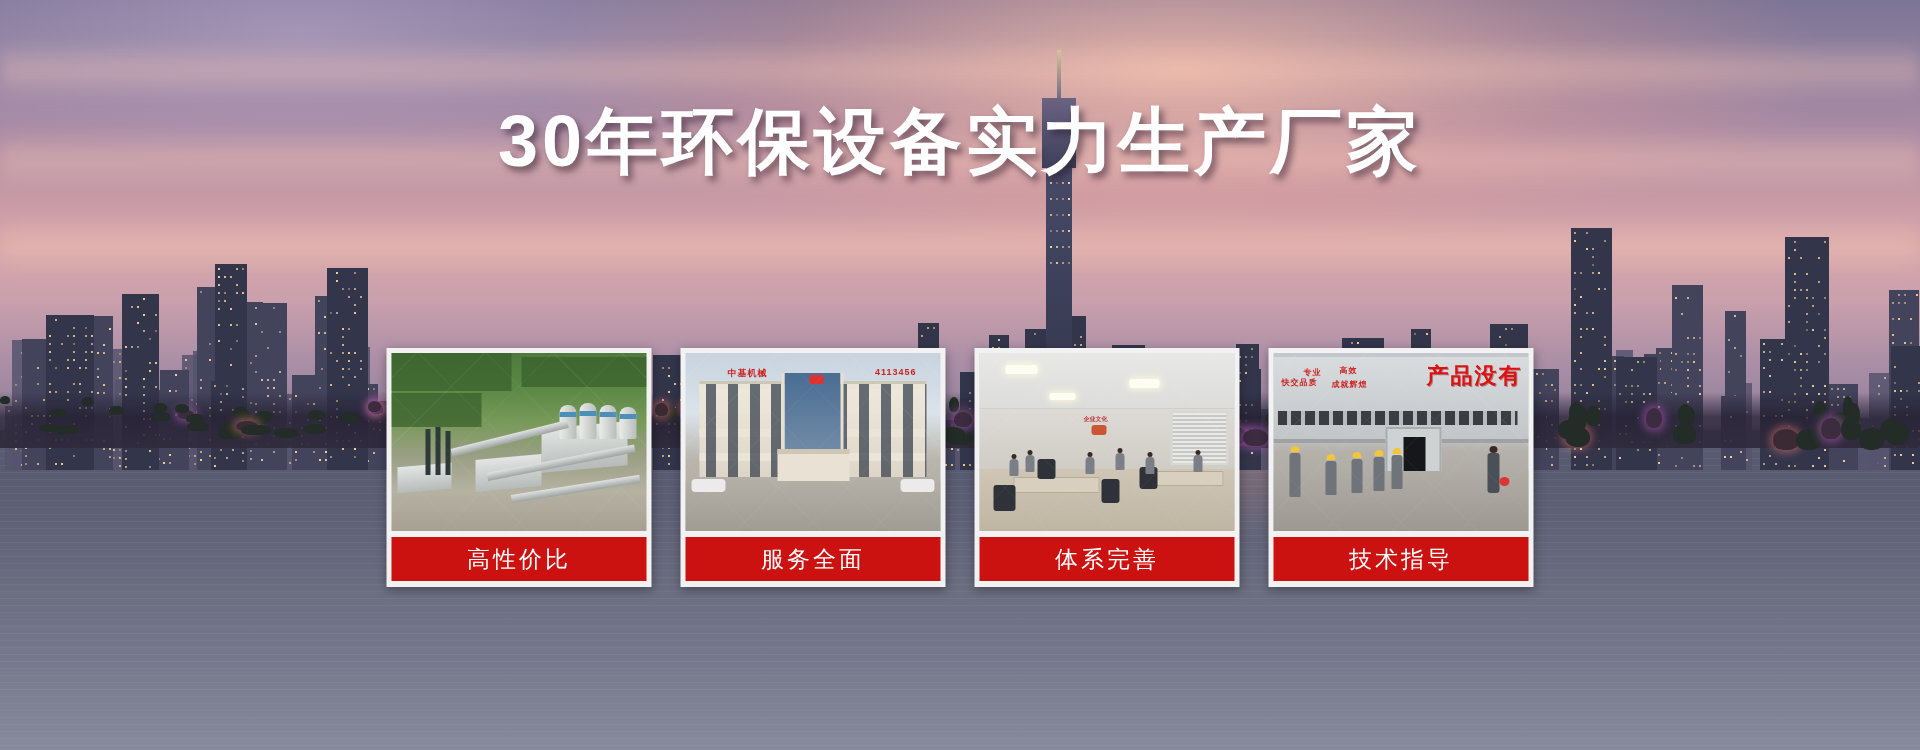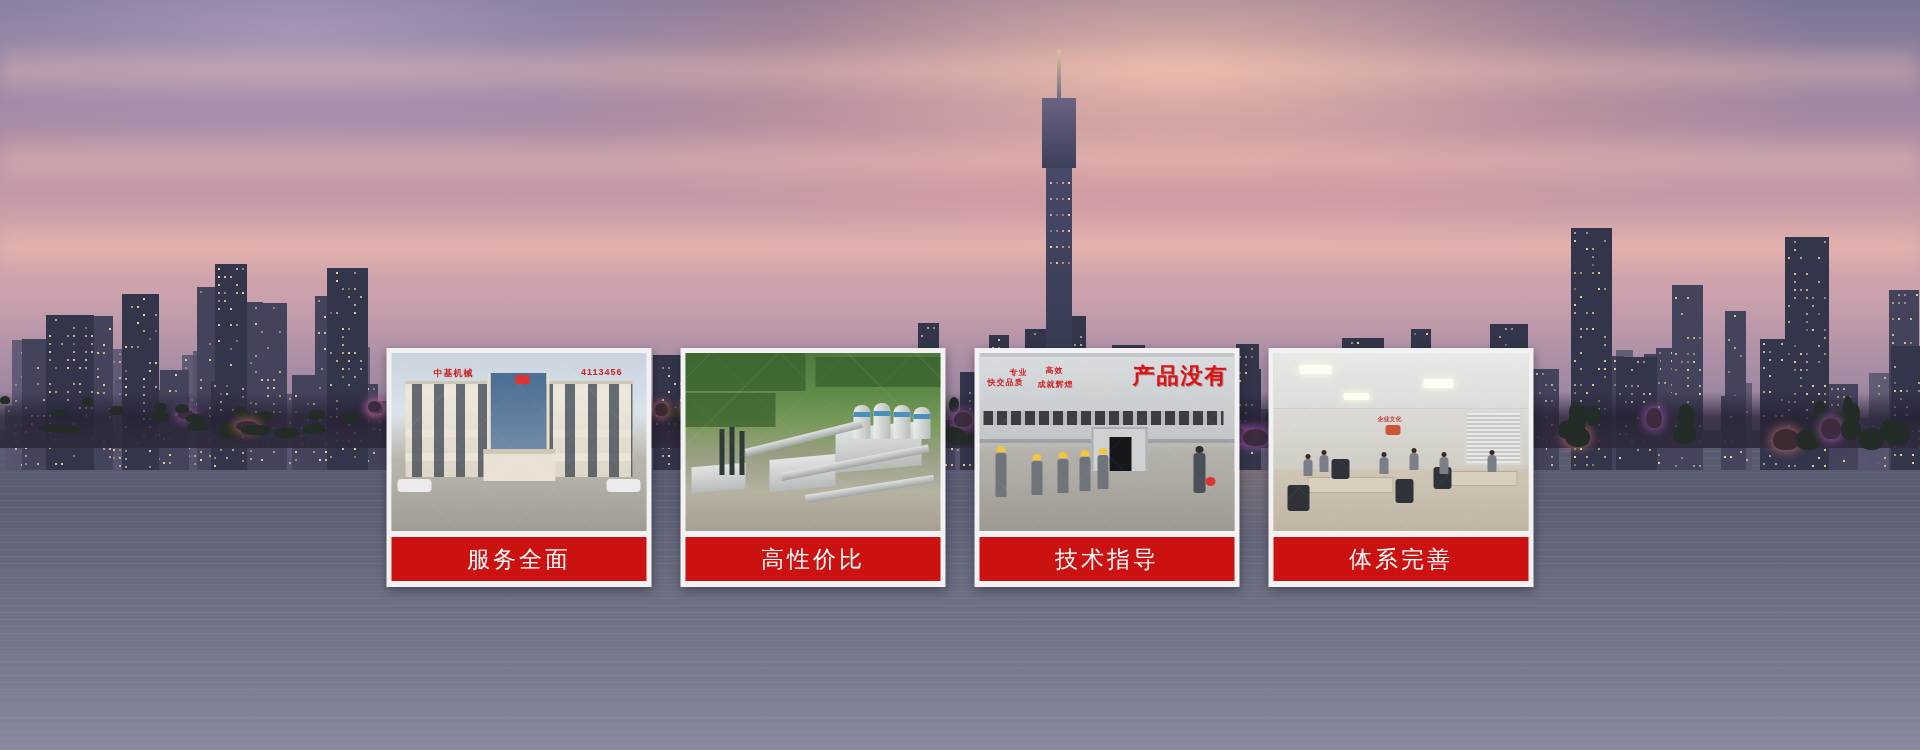--- a/index.html
+++ b/index.html
@@ -2865,39 +2865,24 @@
       <div class="tree" style="left: 1859px; top: 428px; width: 25px; height: 22px;"></div>
       <div class="tree lit" style="left: 368px; top: 401px; width: 13px; height: 11px;"></div>
       <div class="tree" style="left: 850px; top: 428px; width: 25px; height: 14px;"></div>
       <div class="tree" style="left: 1841px; top: 418px; width: 20px; height: 22px;"></div>
       <div class="tree" style="left: 241px; top: 425px; width: 24px; height: 10px;"></div>
       <div class="tree" style="left: 460px; top: 426px; width: 24px; height: 11px;"></div>
       <div class="tree" style="left: 505px; top: 398px; width: 11px; height: 12px;"></div>
       <div class="tree" style="left: 50px; top: 409px; width: 16px; height: 8px;"></div>
     </div>
 
+  <div class="headline">30年环保设备实力生产厂家</div>
 
 
   <div class="cards">
-
-    <div class="card">
-      <div class="card-photo p1">
-        <div class="facade"></div>
-        <div class="entry"></div>
-        <div class="portico"></div>
-        <div class="flag"></div>
-        <div class="sign">中基机械</div>
-        <div class="phone">4113456</div>
-        <div class="ground"></div>
-        <div class="car" style="left:6px"></div>
-        <div class="car" style="right:6px"></div>
-        <div class="wm"></div>
-      </div>
-      <div class="card-label">服务全面</div>
-    </div>
 
     <div class="card">
       <div class="card-photo p2">
         <div class="field" style="left:0;top:0;width:120px;height:38px"></div>
         <div class="field" style="left:130px;top:4px;width:125px;height:30px"></div>
         <div class="field" style="left:0;top:40px;width:90px;height:34px"></div>
         <div class="shed" style="left:150px;top:72px;width:86px;height:44px"></div>
         <div class="shed" style="left:6px;top:112px;width:54px;height:26px"></div>
         <div class="shed" style="left:84px;top:104px;width:66px;height:32px"></div>
         <div class="silo" style="left:168px;top:52px;height:34px">
@@ -2914,20 +2899,66 @@
           </div>
         <div class="belt" style="left:60px;top:96px;width:120px;transform:rotate(-14deg)"></div>
         <div class="belt" style="left:96px;top:120px;width:150px;transform:rotate(-11deg)"></div>
         <div class="belt" style="left:120px;top:142px;width:130px;transform:rotate(-9deg)"></div>
         <div class="stack" style="left:34px;top:76px;height:46px"></div>
         <div class="stack" style="left:44px;top:74px;height:48px"></div>
         <div class="stack" style="left:54px;top:78px;height:44px"></div>
         <div class="wm"></div>
       </div>
       <div class="card-label">高性价比</div>
+    </div>
+
+    <div class="card">
+      <div class="card-photo p1">
+        <div class="facade"></div>
+        <div class="entry"></div>
+        <div class="portico"></div>
+        <div class="flag"></div>
+        <div class="sign">中基机械</div>
+        <div class="phone">4113456</div>
+        <div class="ground"></div>
+        <div class="car" style="left:6px"></div>
+        <div class="car" style="right:6px"></div>
+        <div class="wm"></div>
+      </div>
+      <div class="card-label">服务全面</div>
+    </div>
+
+    <div class="card">
+      <div class="card-photo p3">
+        <div class="ceiling"></div>
+        <div class="panel" style="left:26px;top:12px;width:32px;height:9px"></div>
+        <div class="panel" style="left:150px;top:26px;width:30px;height:9px"></div>
+        <div class="panel" style="left:70px;top:40px;width:26px;height:7px"></div>
+        <div class="wall"></div>
+        <div class="blinds"></div>
+        <div class="logo">
+            <b>企业文化</b>
+            <i></i>
+          </div>
+        <div class="floor"></div>
+        <div class="desk" style="left:34px;top:124px;width:86px;height:16px"></div>
+        <div class="desk" style="left:170px;top:118px;width:74px;height:15px"></div>
+        <div class="chair" style="left:14px;top:132px;width:22px;height:26px"></div>
+        <div class="chair" style="left:58px;top:106px;width:18px;height:20px"></div>
+        <div class="chair" style="left:122px;top:126px;width:18px;height:24px"></div>
+        <div class="chair" style="left:160px;top:114px;width:18px;height:22px"></div>
+        <div class="emp" style="left:30px;top:106px"></div>
+        <div class="emp" style="left:46px;top:102px"></div>
+        <div class="emp" style="left:106px;top:104px"></div>
+        <div class="emp" style="left:136px;top:100px"></div>
+        <div class="emp" style="left:166px;top:104px"></div>
+        <div class="emp" style="left:214px;top:102px"></div>
+        <div class="wm"></div>
+      </div>
+      <div class="card-label">体系完善</div>
     </div>
 
     <div class="card">
       <div class="card-photo p4">
         <div class="whall"></div>
         <div class="bigtext">产品没有</div>
         <div class="slogan" style="left:8px;top:24px">快交品质</div>
         <div class="slogan" style="left:30px;top:14px">专业</div>
         <div class="slogan" style="left:66px;top:12px">高效</div>
         <div class="slogan" style="left:58px;top:26px">成就辉煌</div>
@@ -2953,44 +2984,14 @@
           </div>
         <div class="boss" style="left:214px;top:100px">
             <i></i>
           </div>
         <div class="helmet-red" style="left:226px;top:124px"></div>
         <div class="wm"></div>
       </div>
       <div class="card-label">技术指导</div>
     </div>
 
-    <div class="card">
-      <div class="card-photo p3">
-        <div class="ceiling"></div>
-        <div class="panel" style="left:26px;top:12px;width:32px;height:9px"></div>
-        <div class="panel" style="left:150px;top:26px;width:30px;height:9px"></div>
-        <div class="panel" style="left:70px;top:40px;width:26px;height:7px"></div>
-        <div class="wall"></div>
-        <div class="blinds"></div>
-        <div class="logo">
-            <b>企业文化</b>
-            <i></i>
-          </div>
-        <div class="floor"></div>
-        <div class="desk" style="left:34px;top:124px;width:86px;height:16px"></div>
-        <div class="desk" style="left:170px;top:118px;width:74px;height:15px"></div>
-        <div class="chair" style="left:14px;top:132px;width:22px;height:26px"></div>
-        <div class="chair" style="left:58px;top:106px;width:18px;height:20px"></div>
-        <div class="chair" style="left:122px;top:126px;width:18px;height:24px"></div>
-        <div class="chair" style="left:160px;top:114px;width:18px;height:22px"></div>
-        <div class="emp" style="left:30px;top:106px"></div>
-        <div class="emp" style="left:46px;top:102px"></div>
-        <div class="emp" style="left:106px;top:104px"></div>
-        <div class="emp" style="left:136px;top:100px"></div>
-        <div class="emp" style="left:166px;top:104px"></div>
-        <div class="emp" style="left:214px;top:102px"></div>
-        <div class="wm"></div>
-      </div>
-      <div class="card-label">体系完善</div>
-    </div>
-
   </div>
 </div>
 
 </body></html>

